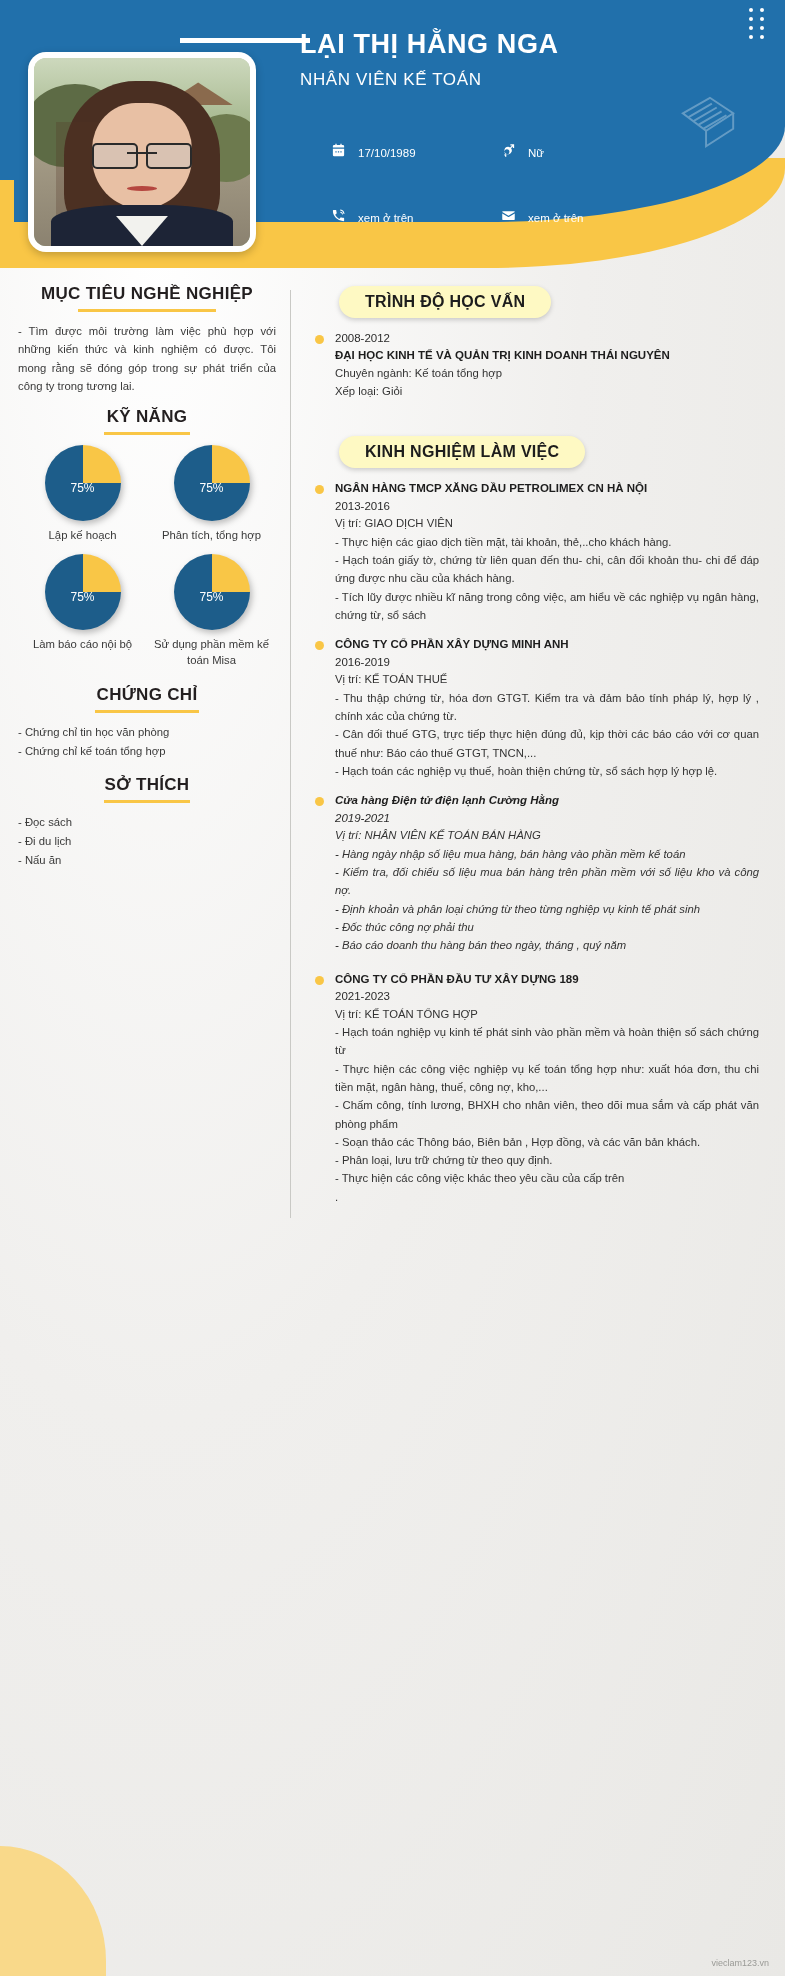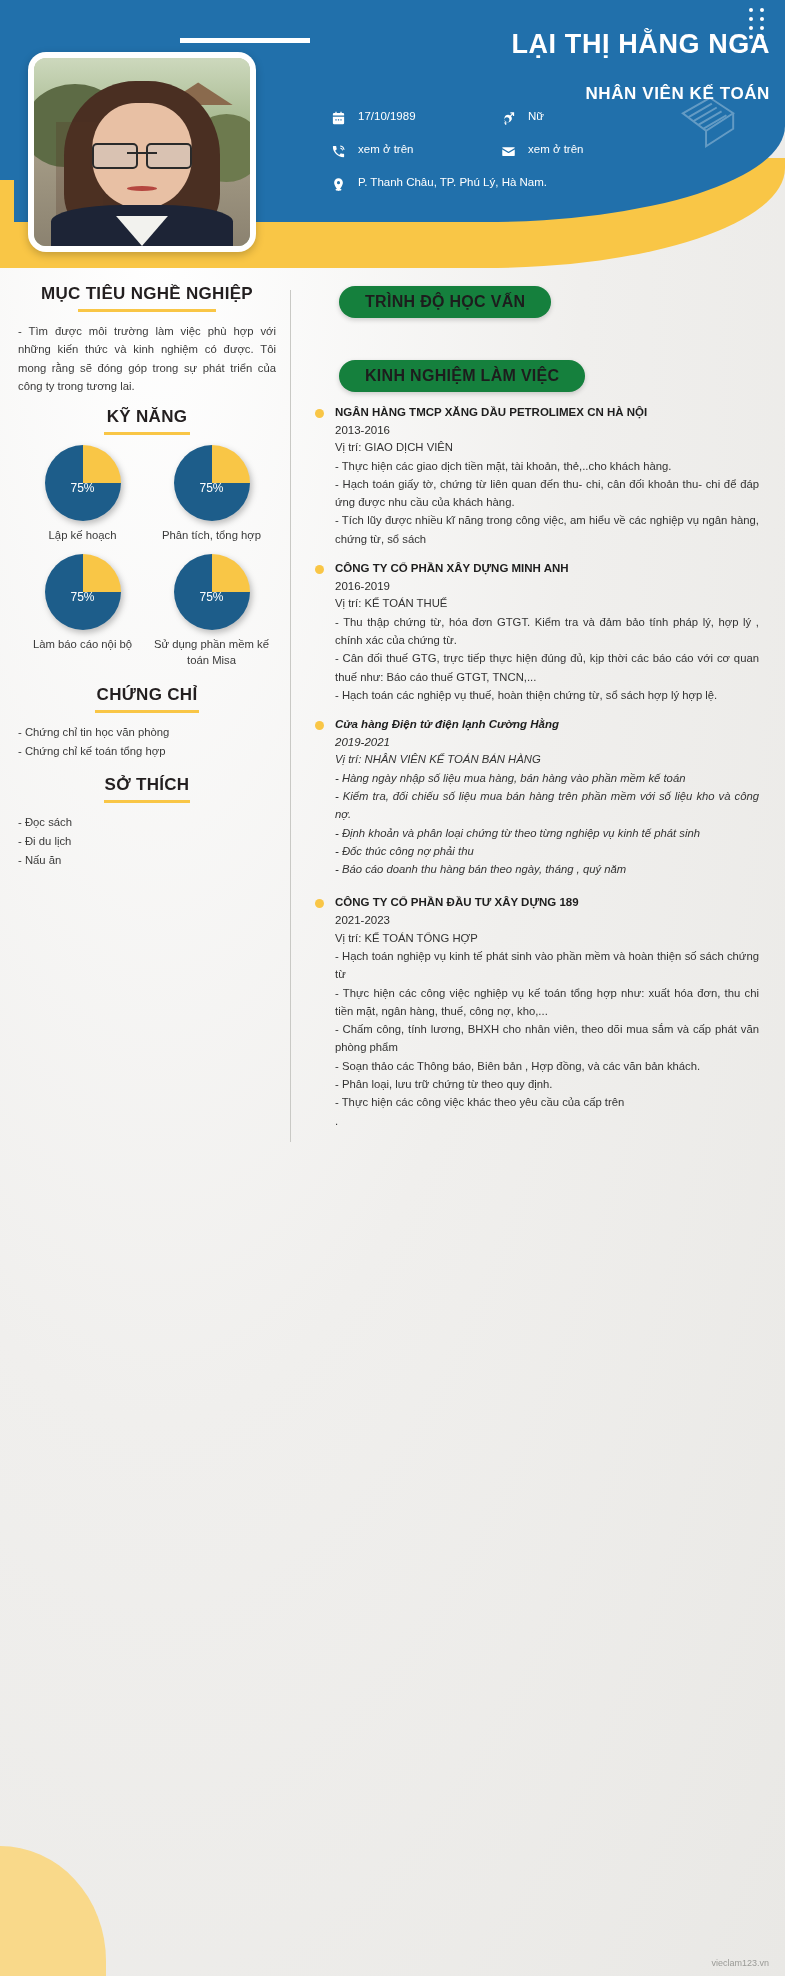--- a/index.html
+++ b/index.html
@@ -112,46 +112,46 @@
   .hdr-watermark{
     position:absolute; right:46px; top:92px; width:62px; height:62px;
     z-index:3; opacity:.30;
   }
 
   .hdr-text {
     position: absolute;
     left: 300px; top: 28px;
     width: 470px;
     z-index: 5;
-    text-align: right;
+    text-align: left;
   }
   .hdr-name {
     color: #ffffff;
     font-size: 27px;
     font-weight: bold;
     letter-spacing: .6px;
     line-height: 1.2;
   }
   .hdr-role {
     color: #ffffff;
     font-size: 17px;
-    font-weight: bold;
+    font-weight: normal;
     letter-spacing: .6px;
-    margin-top: 24px;
+    margin-top: 10px;
   }
   .hdr-info {
     position: absolute;
     left: 330px; top: 110px;
     width: 420px;
     z-index: 5;
     color: #ffffff;
     font-size: 11.5px;
   }
   .hdr-row { display: flex; margin-bottom: 16px; }
-  .hdr-cell { display: flex; align-items: flex-start; width: 170px; }
+  .hdr-cell { display: flex; align-items: flex-end; width: 170px; margin-top: 32px; }
   .hdr-cell.wide { width: 100%; }
   .hdr-ic {
     width: 17px; height: 17px;
     margin-right: 11px;
     flex: none;
     display: flex; align-items: center; justify-content: center;
   }
   .hdr-ic svg { width: 15px; height: 15px; fill: #ffffff; }
   .hdr-val { white-space: nowrap; }
 
@@ -220,21 +220,21 @@
   .pie-label {
     font-size: 11.3px;
     color: #3a3a3a;
     margin-top: 7px;
     line-height: 1.4;
   }
 
   
   .r-head {
     display: inline-block;
-    background: #15803d;
+    background: #fef9c3;
     border-radius: 18px;
     padding: 7px 26px 7px 26px;
     font-size: 16px;
     font-weight: bold;
     color: #1d1d1d;
     letter-spacing: .3px;
     box-shadow: 0 2px 5px rgba(0,0,0,0.18);
     margin: 14px 0 12px 26px;
   }
   .r-head-wrap{ text-align:left; }
@@ -445,20 +445,29 @@
     </div>
   </div>
 
   <div class="col-div"></div>
 
   <div class="col-right">
 
     <div class="r-head-wrap">
       <span class="r-head">TRÌNH ĐỘ HỌC VẤN</span>
     </div>
+    <div id="edu-entries">
+        <div class="entry">
+          <span class="bullet"></span>
+          <div class="e-date">2008-2012</div>
+          <div class="e-org">ĐẠI HỌC KINH TẾ VÀ QUẢN TRỊ KINH DOANH THÁI NGUYÊN</div>
+          <div class="e-sub">Chuyên ngành: Kế toán tổng hợp</div>
+          <div class="e-sub">Xếp loại: Giỏi</div>
+        </div>
+      </div>
 
     <div class="sp-16"></div>
 
     <div class="r-head-wrap">
       <span class="r-head">KINH NGHIỆM LÀM VIỆC</span>
     </div>
     <div id="exp-entries">
         <div class="entry" style="margin-bottom: 12px;">
           <span class="bullet"></span>
           <div class="e-org">NGÂN HÀNG TMCP XĂNG DẦU PETROLIMEX CN HÀ NỘI</div>

